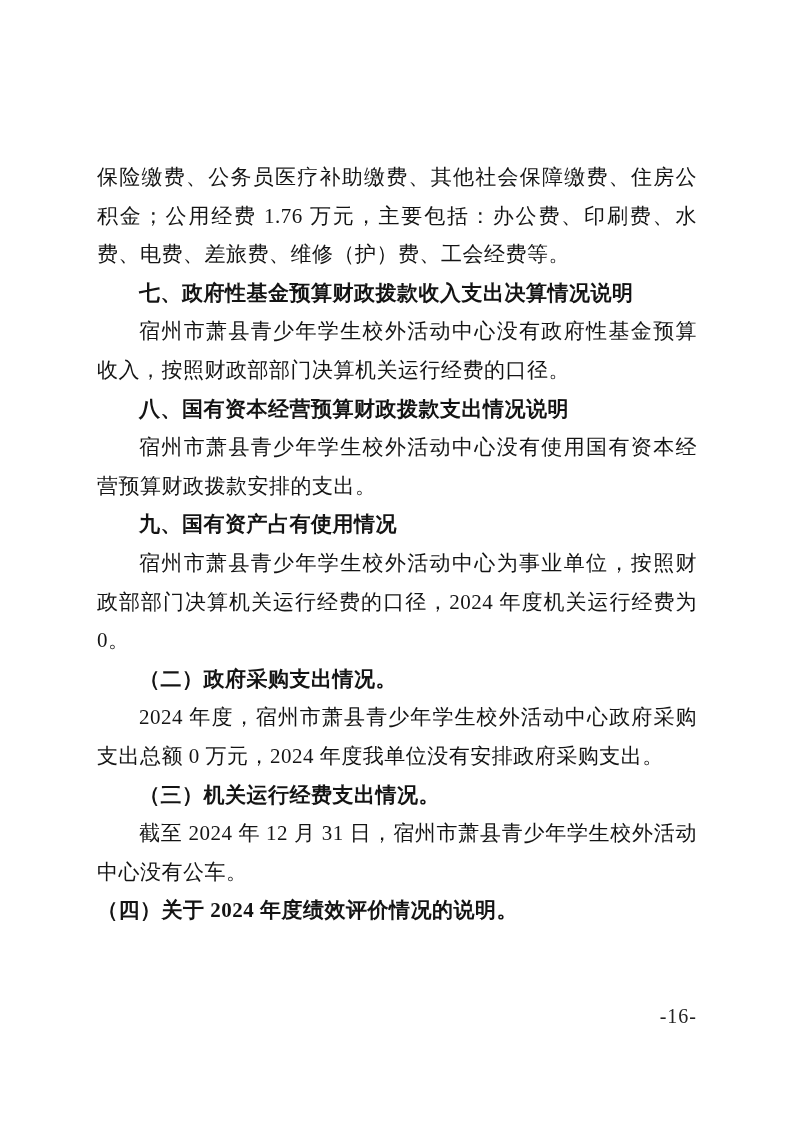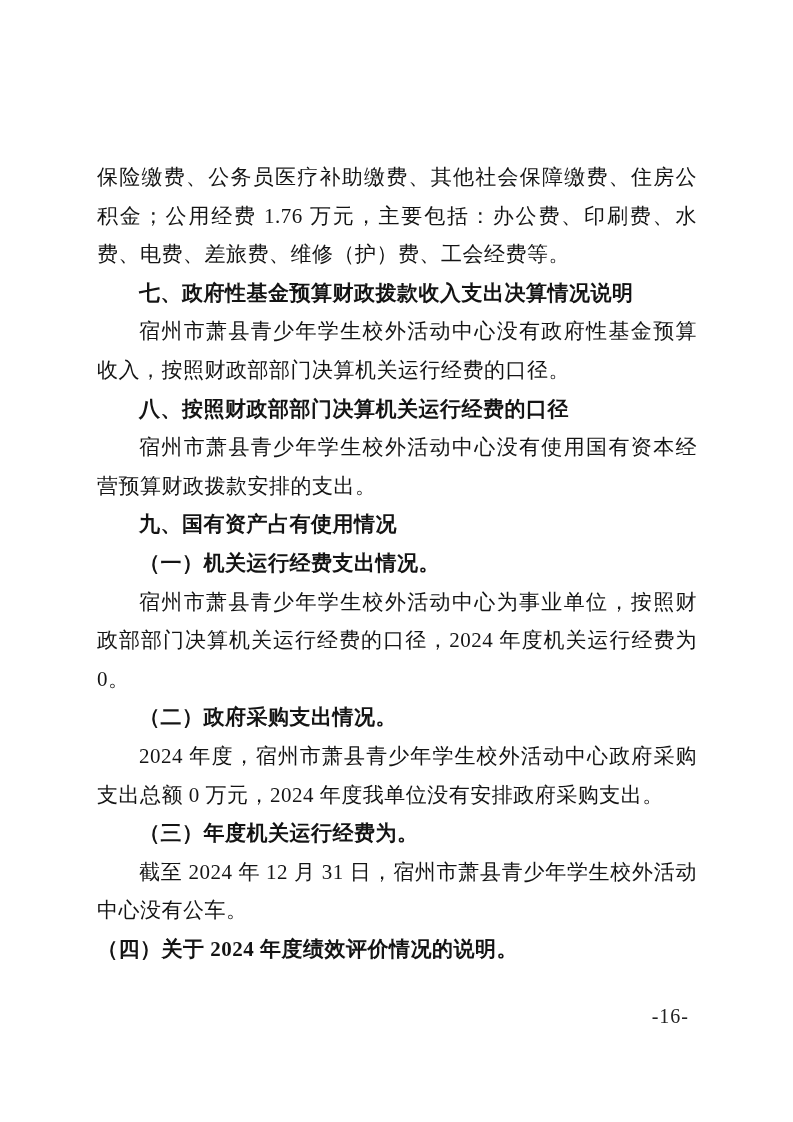--- a/index.html
+++ b/index.html
@@ -55,40 +55,39 @@
     text-indent: 2em;
     color: #0d0d0d;
   }
   .sub-heading.centered {
     text-indent: 0;
     text-align: left;
   }
   .page-number {
     position: absolute;
     top: 989px;
-    right: 104px;
+    right: 96px;
     font-family: "Liberation Serif", "DejaVu Serif", serif;
     font-size: 20px;
     color: #222222;
     letter-spacing: 1px;
   }
 </style>
 </head>
 <body>
 
 <div class="page">
   <div class="content">
     <p class="para continued">保险缴费、公务员医疗补助缴费、其他社会保障缴费、住房公积金；公用经费 1.76 万元，主要包括：办公费、印刷费、水费、电费、差旅费、维修（护）费、工会经费等。</p>
     <p class="sec-heading">七、政府性基金预算财政拨款收入支出决算情况说明</p>
     <p class="para">宿州市萧县青少年学生校外活动中心没有政府性基金预算收入，按照财政部部门决算机关运行经费的口径。</p>
-    <p class="sec-heading">八、按照财政部部门决算机关运行经费的口径</p>
+    <p class="sec-heading">八、国有资本经营预算财政拨款支出情况说明</p>
     <p class="para">宿州市萧县青少年学生校外活动中心没有使用国有资本经营预算财政拨款安排的支出。</p>
     <p class="sec-heading">九、国有资产占有使用情况</p>
-    <p class="sub-heading">（一）机关运行经费支出情况。</p>
     <p class="para">宿州市萧县青少年学生校外活动中心为事业单位，按照财政部部门决算机关运行经费的口径，2024 年度机关运行经费为 0。</p>
     <p class="sub-heading">（二）政府采购支出情况。</p>
     <p class="para">2024 年度，宿州市萧县青少年学生校外活动中心政府采购支出总额 0 万元，2024 年度我单位没有安排政府采购支出。</p>
-    <p class="sub-heading">（三）年度机关运行经费为。</p>
+    <p class="sub-heading">（三）机关运行经费支出情况。</p>
     <p class="para">截至 2024 年 12 月 31 日，宿州市萧县青少年学生校外活动中心没有公车。</p>
     <p class="sub-heading centered">（四）关于 2024 年度绩效评价情况的说明。</p>
   </div>
   <div class="page-number">-16-</div>
 </div>
 
 </body></html>

